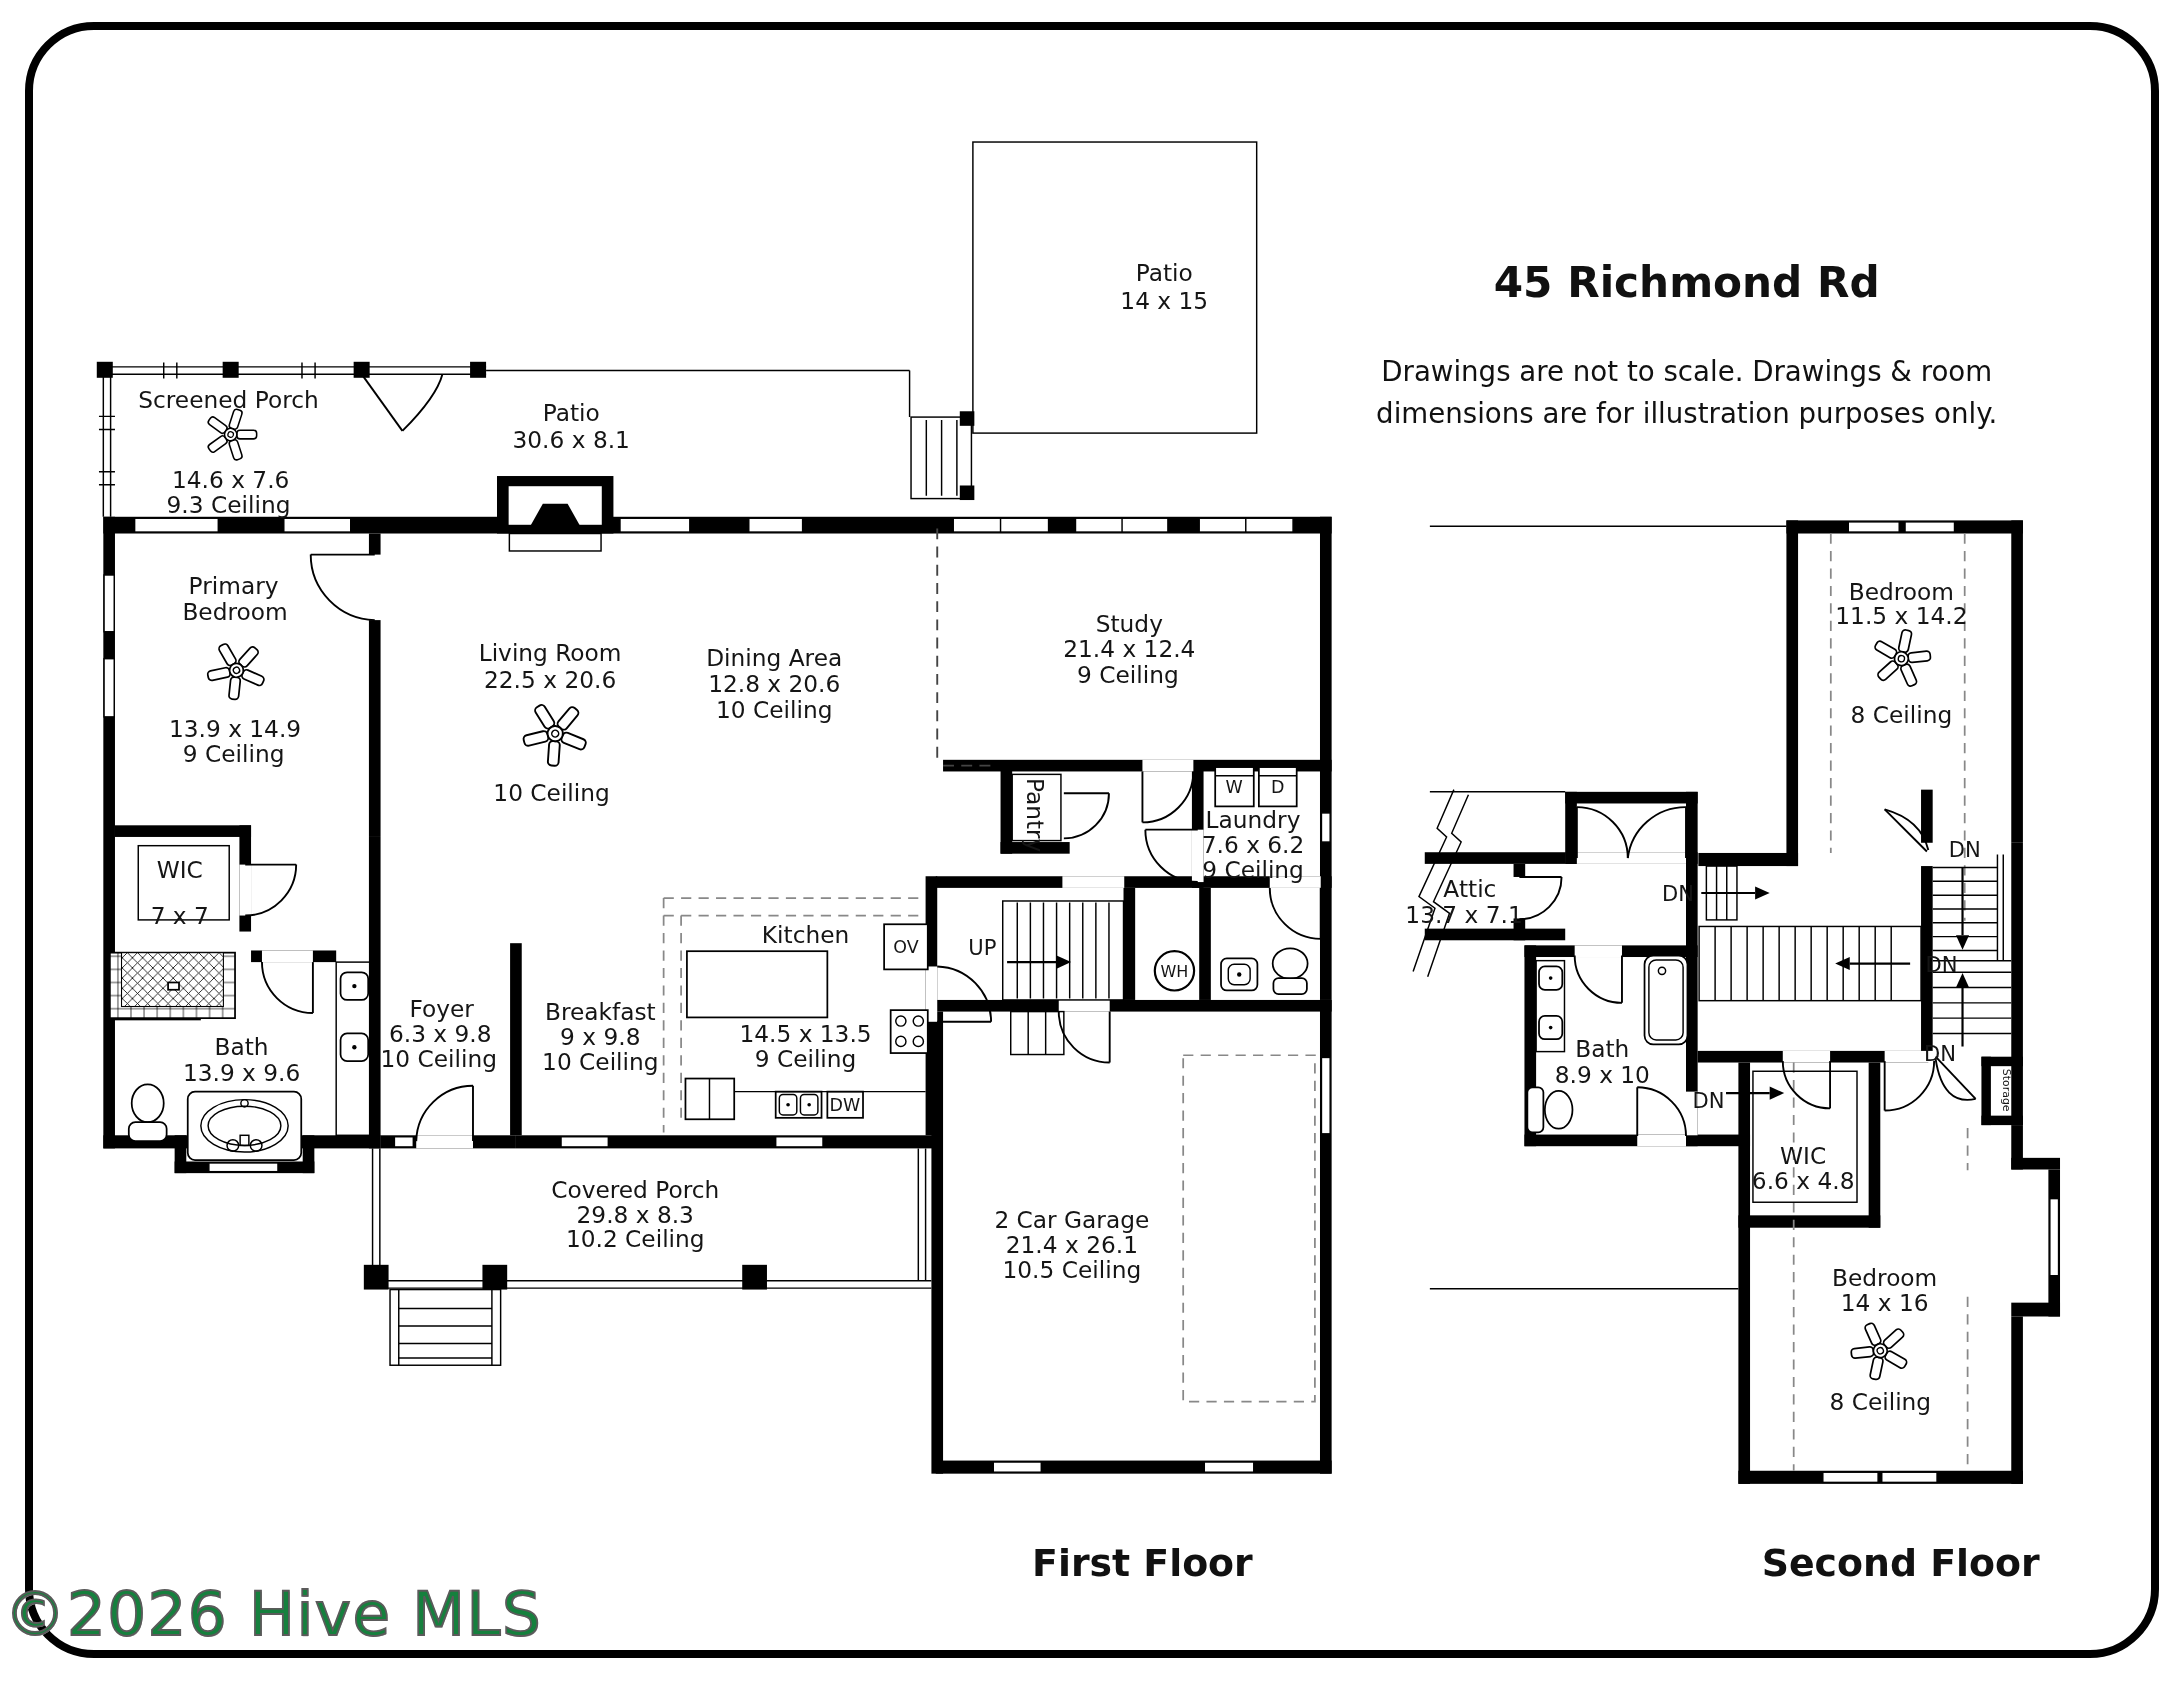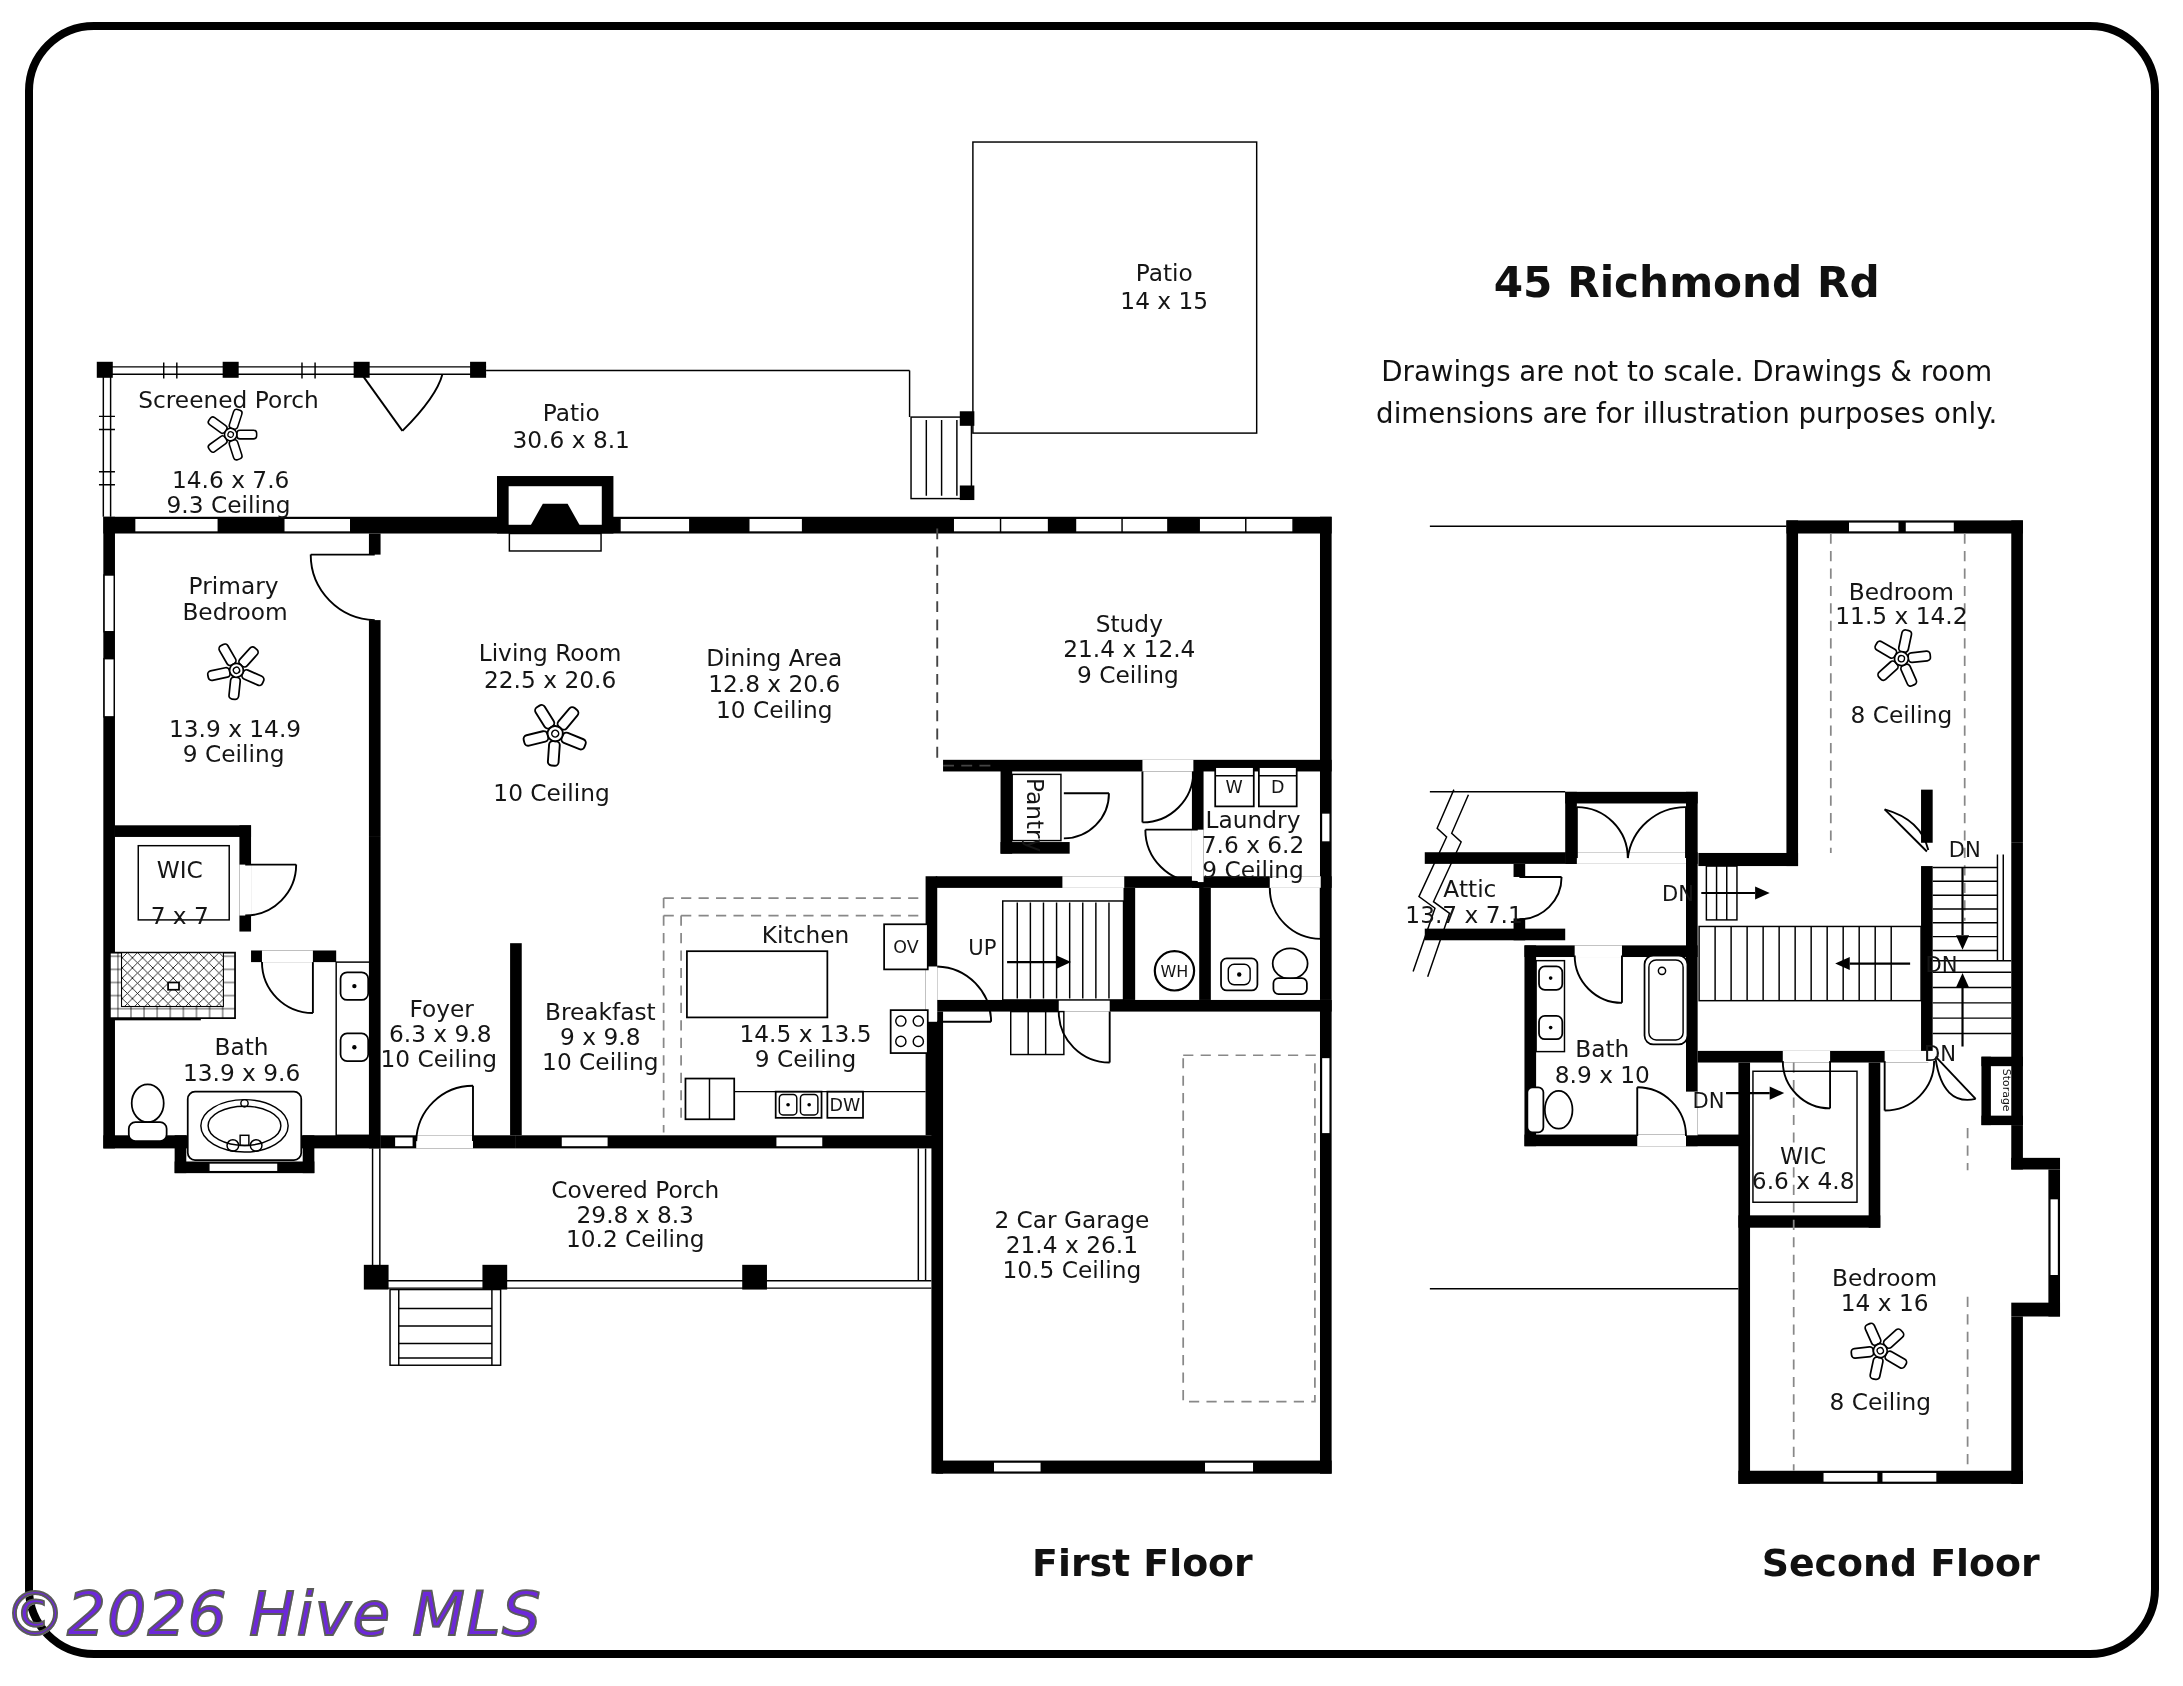--- a/index.html
+++ b/index.html
@@ -2,23 +2,23 @@
 <html style="font-size:11.6px"><head>
 <meta charset="utf-8">
 <style>
   html,body{margin:0;padding:0;background:#fff;}
   .canvas{position:relative;width:2183px;height:1687px;background:#fff;overflow:hidden;
           font-family:"DejaVu Sans",sans-serif;}
   .plan-border{position:absolute;left:25px;top:22px;width:2134px;height:1636px;
           border:8px solid #000;border-radius:69px;box-sizing:border-box;z-index:1;}
   .plan-svg{position:absolute;left:0;top:0;width:2183px;height:1687px;z-index:2;}
   .watermark{position:absolute;left:4.4px;top:1578px;z-index:3;
-          font-size:61px;letter-spacing:1.5px;color:#6d28d9;
+          font-size:61px;letter-spacing:1.5px;color:#15803d;
           -webkit-text-stroke:1.8px #5a5a5a;
-          text-shadow:0 0 0.7px #777, 0.7px 0.7px 0 #999;font-style:italic;}
+          text-shadow:0 0 0.7px #777, 0.7px 0.7px 0 #999;}
   svg text{font-family:"DejaVu Sans",sans-serif;}
   .lbl{font-size:32px;fill:#151515;text-anchor:middle;}
   .big{font-size:58px;font-weight:bold;fill:#111;text-anchor:middle;}
   .sub{font-size:38px;fill:#111;text-anchor:middle;}
   .ftitle{font-size:52px;font-weight:bold;fill:#111;text-anchor:middle;}
   .tiny{font-size:24px;fill:#151515;text-anchor:middle;}
   .wh-t{font-size:22px;fill:#151515;text-anchor:middle;}
   .mini{font-size:15px;fill:#151515;text-anchor:middle;}
   .dnlbl{font-size:29px;fill:#151515;text-anchor:middle;}
   .wall{fill:#000;}

